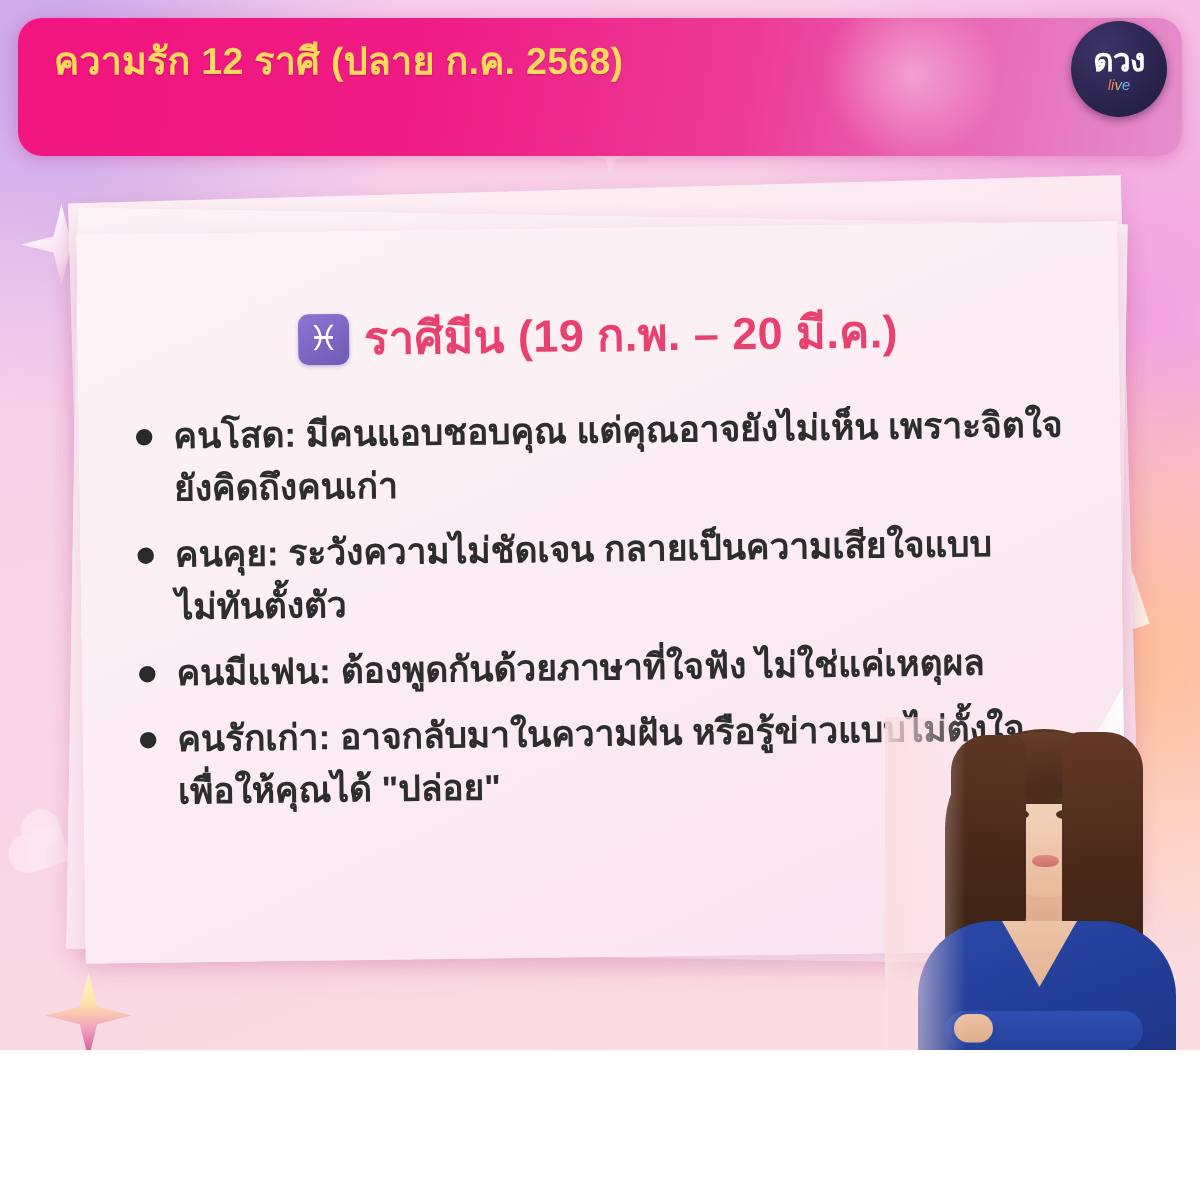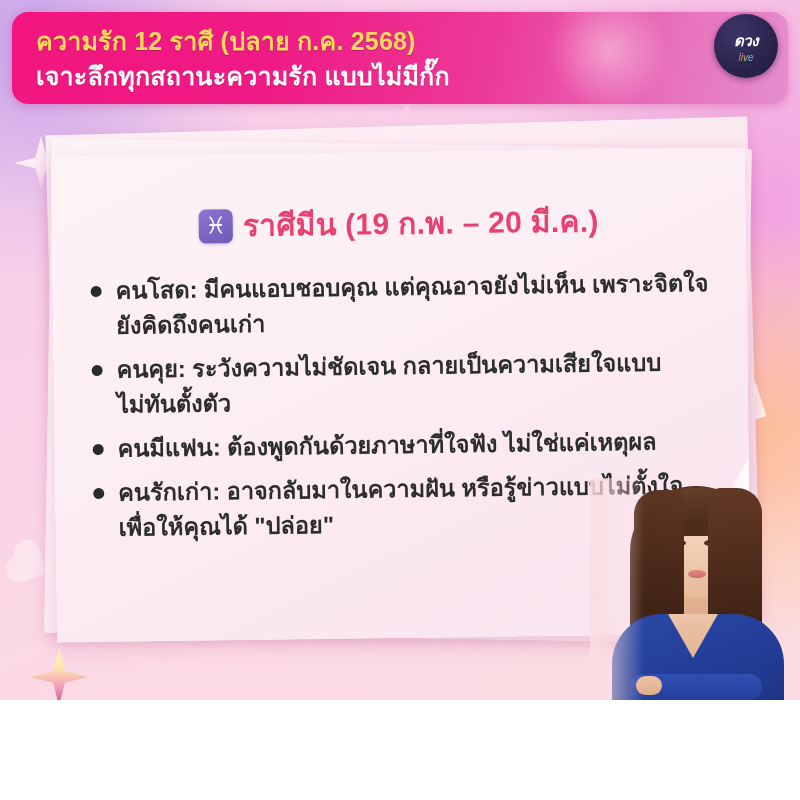--- a/index.html
+++ b/index.html
@@ -89,22 +89,22 @@
   
   #brand-logo {
     position: absolute; right: 22px; top: 14px;
     width: 64px; height: 64px; border-radius: 50%;
     background: radial-gradient(circle at 34% 28%, #3d3568 0%, #2b2550 55%, #1d1a3c 100%);
     box-shadow: 0 2px 6px rgba(40,10,60,.45);
     display: flex; flex-direction: column;
     align-items: center; justify-content: center;
   }
   .logo-main {
-    font-size: 15px; font-weight: bold; color: #ffffff;
-    line-height: 21px; letter-spacing: -.5px; font-style: italic;
+    font-size: 21px; font-weight: bold; color: #ffffff;
+    line-height: 21px; letter-spacing: -.5px;
   }
   .logo-sub {
     font-size: 10px; font-weight: normal; font-style: italic;
     line-height: 11px; margin-top: 1px;
     background: linear-gradient(90deg,#ff4f6e 0%,#ffb63d 35%,#4fd2ff 70%,#b77bff 100%);
     -webkit-background-clip: text; background-clip: text;
     color: transparent; -webkit-text-fill-color: transparent;
   }
 
   
@@ -290,21 +290,20 @@
   <div class="sparkle sp-tl"></div>
   <div class="sparkle sp-bl"></div>
   <div class="sparkle sp-bl2"></div>
   <div class="sparkle sp-br"></div>
   <div class="sparkle sp-hdr"></div>
 
   <div id="header-bar">
     <div class="glow"></div>
     <div class="hdr-text">
       <div class="hdr-line1">ความรัก 12 ราศี (ปลาย ก.ค. 2568)</div>
-      <div class="hdr-line2">เจาะลึกทุกสถานะความรัก แบบไม่มีกั๊ก</div>
     </div>
   </div>
 
   <div id="brand-logo">
     <div class="logo-main">ดวง</div>
     <div class="logo-sub">live</div>
   </div>
 
   <div class="card-back-2"></div>
   <div class="card-back-1"></div>

